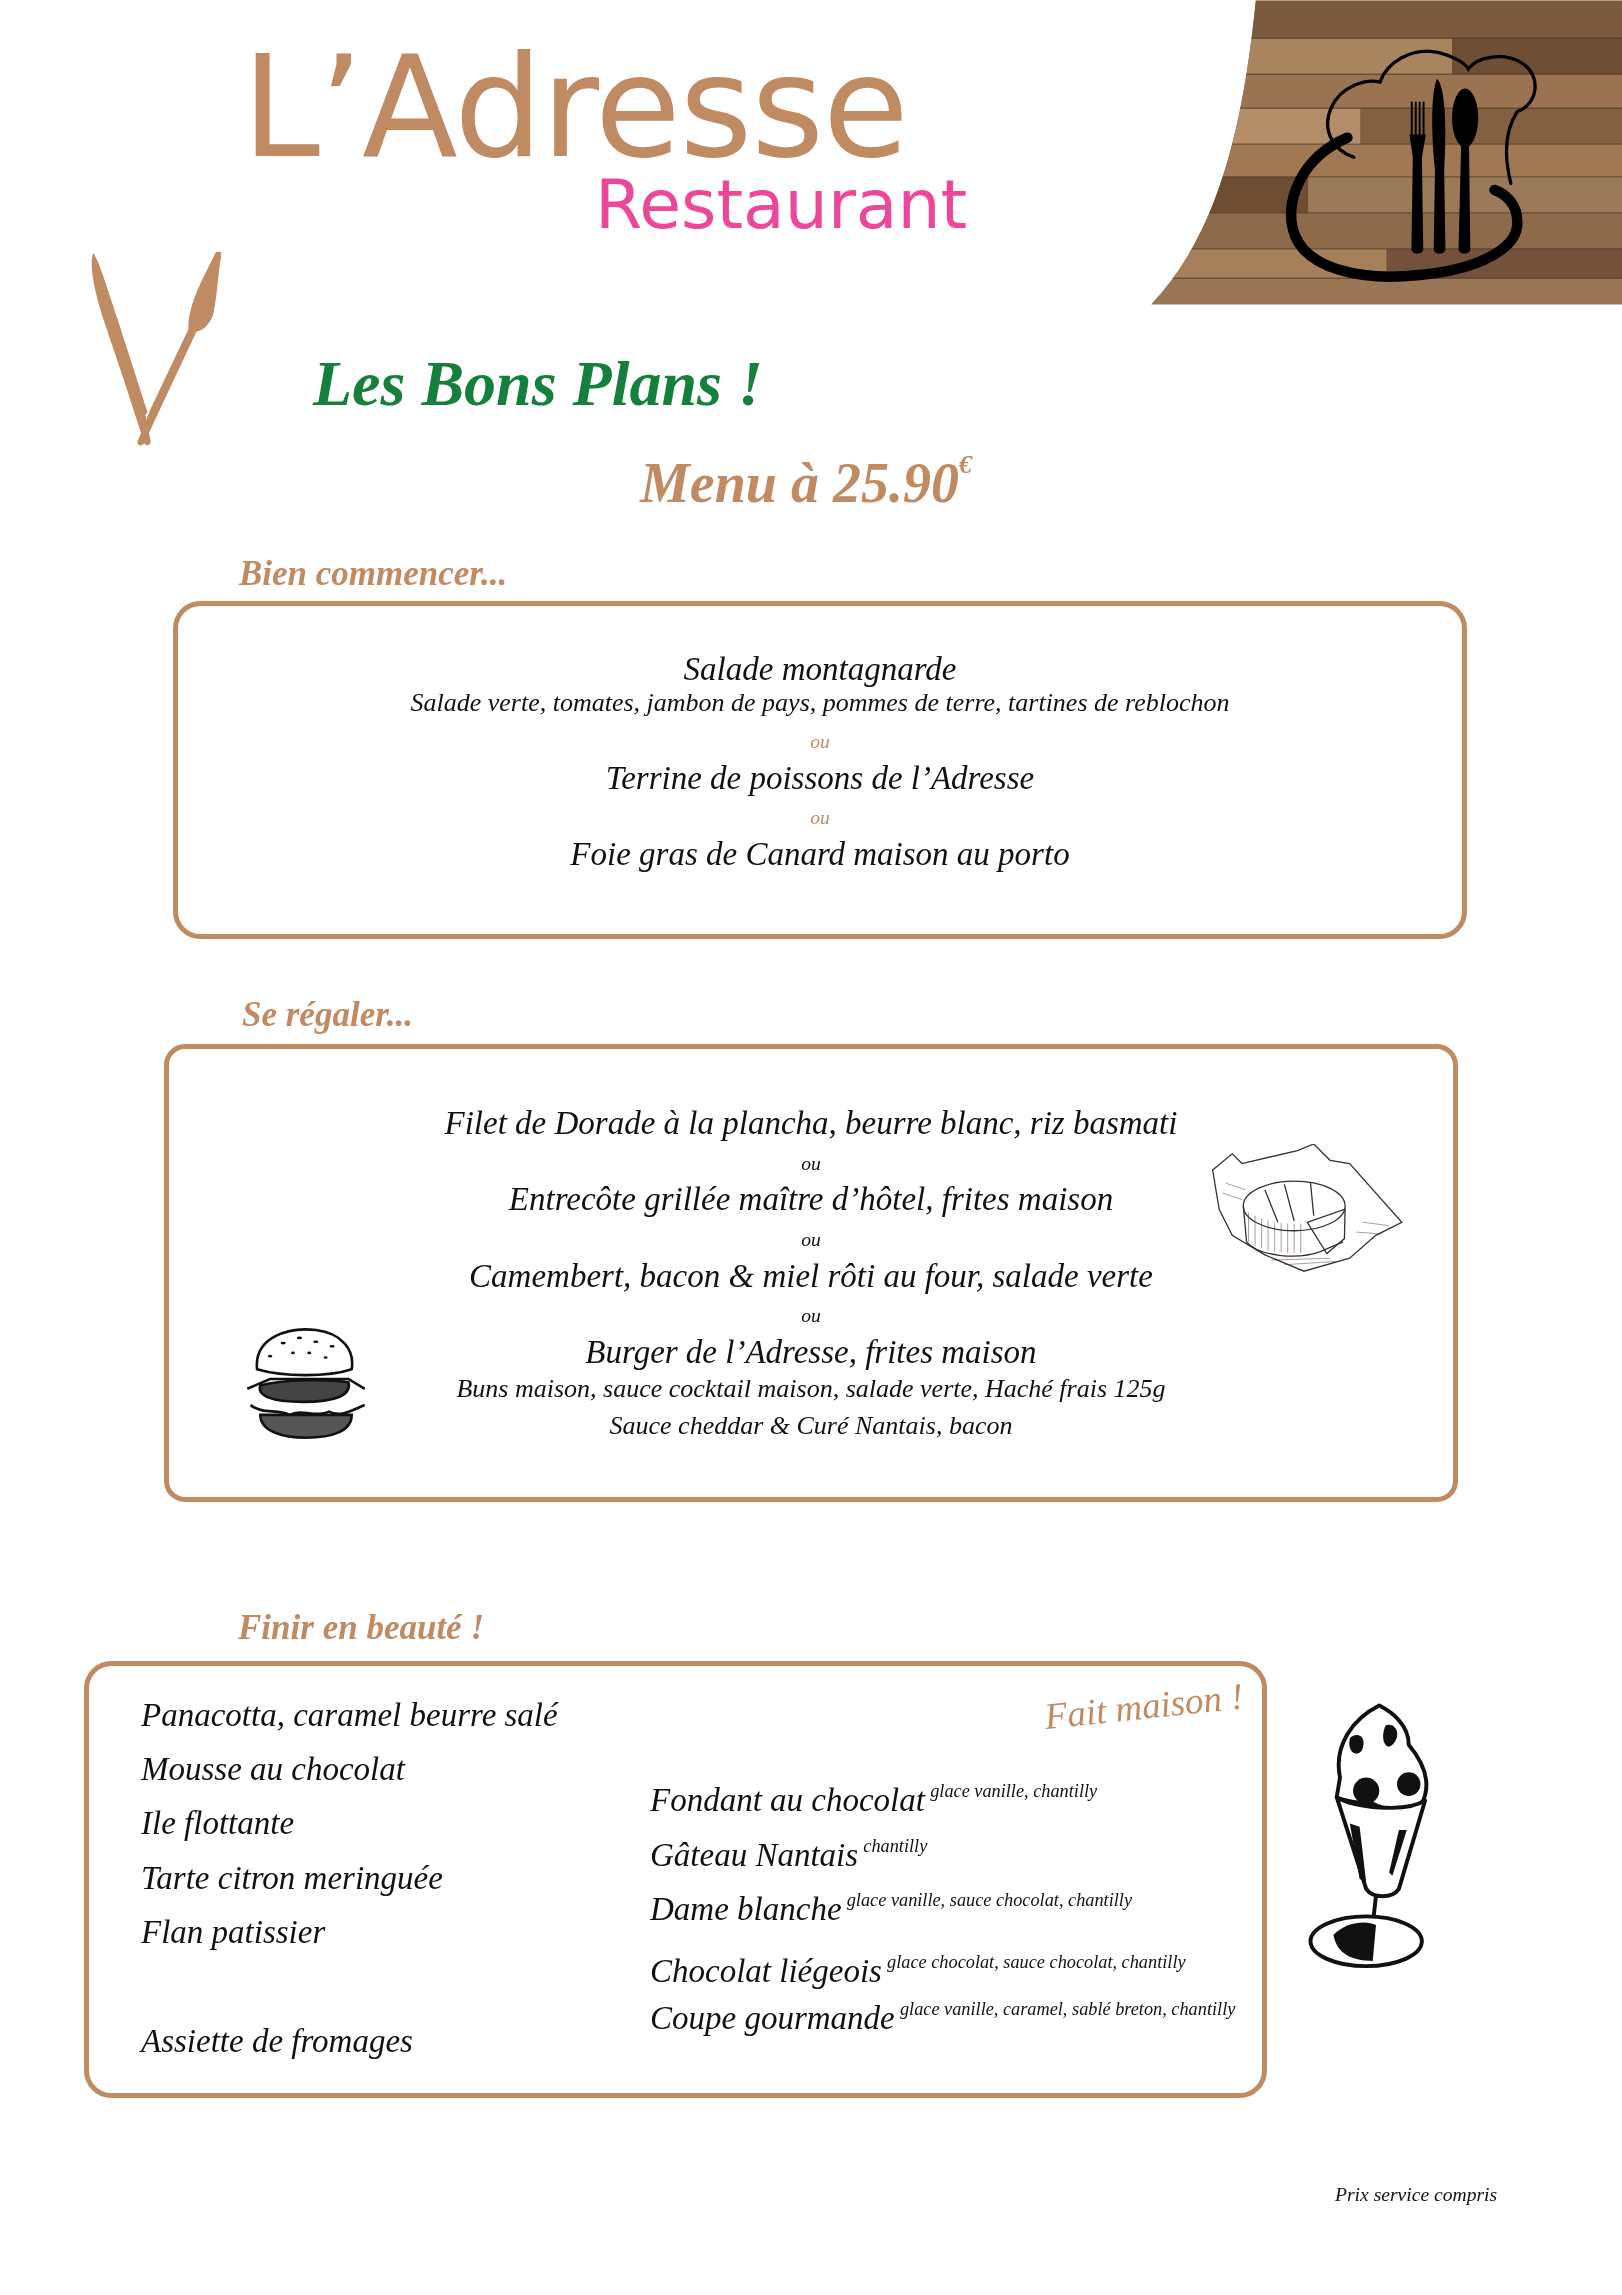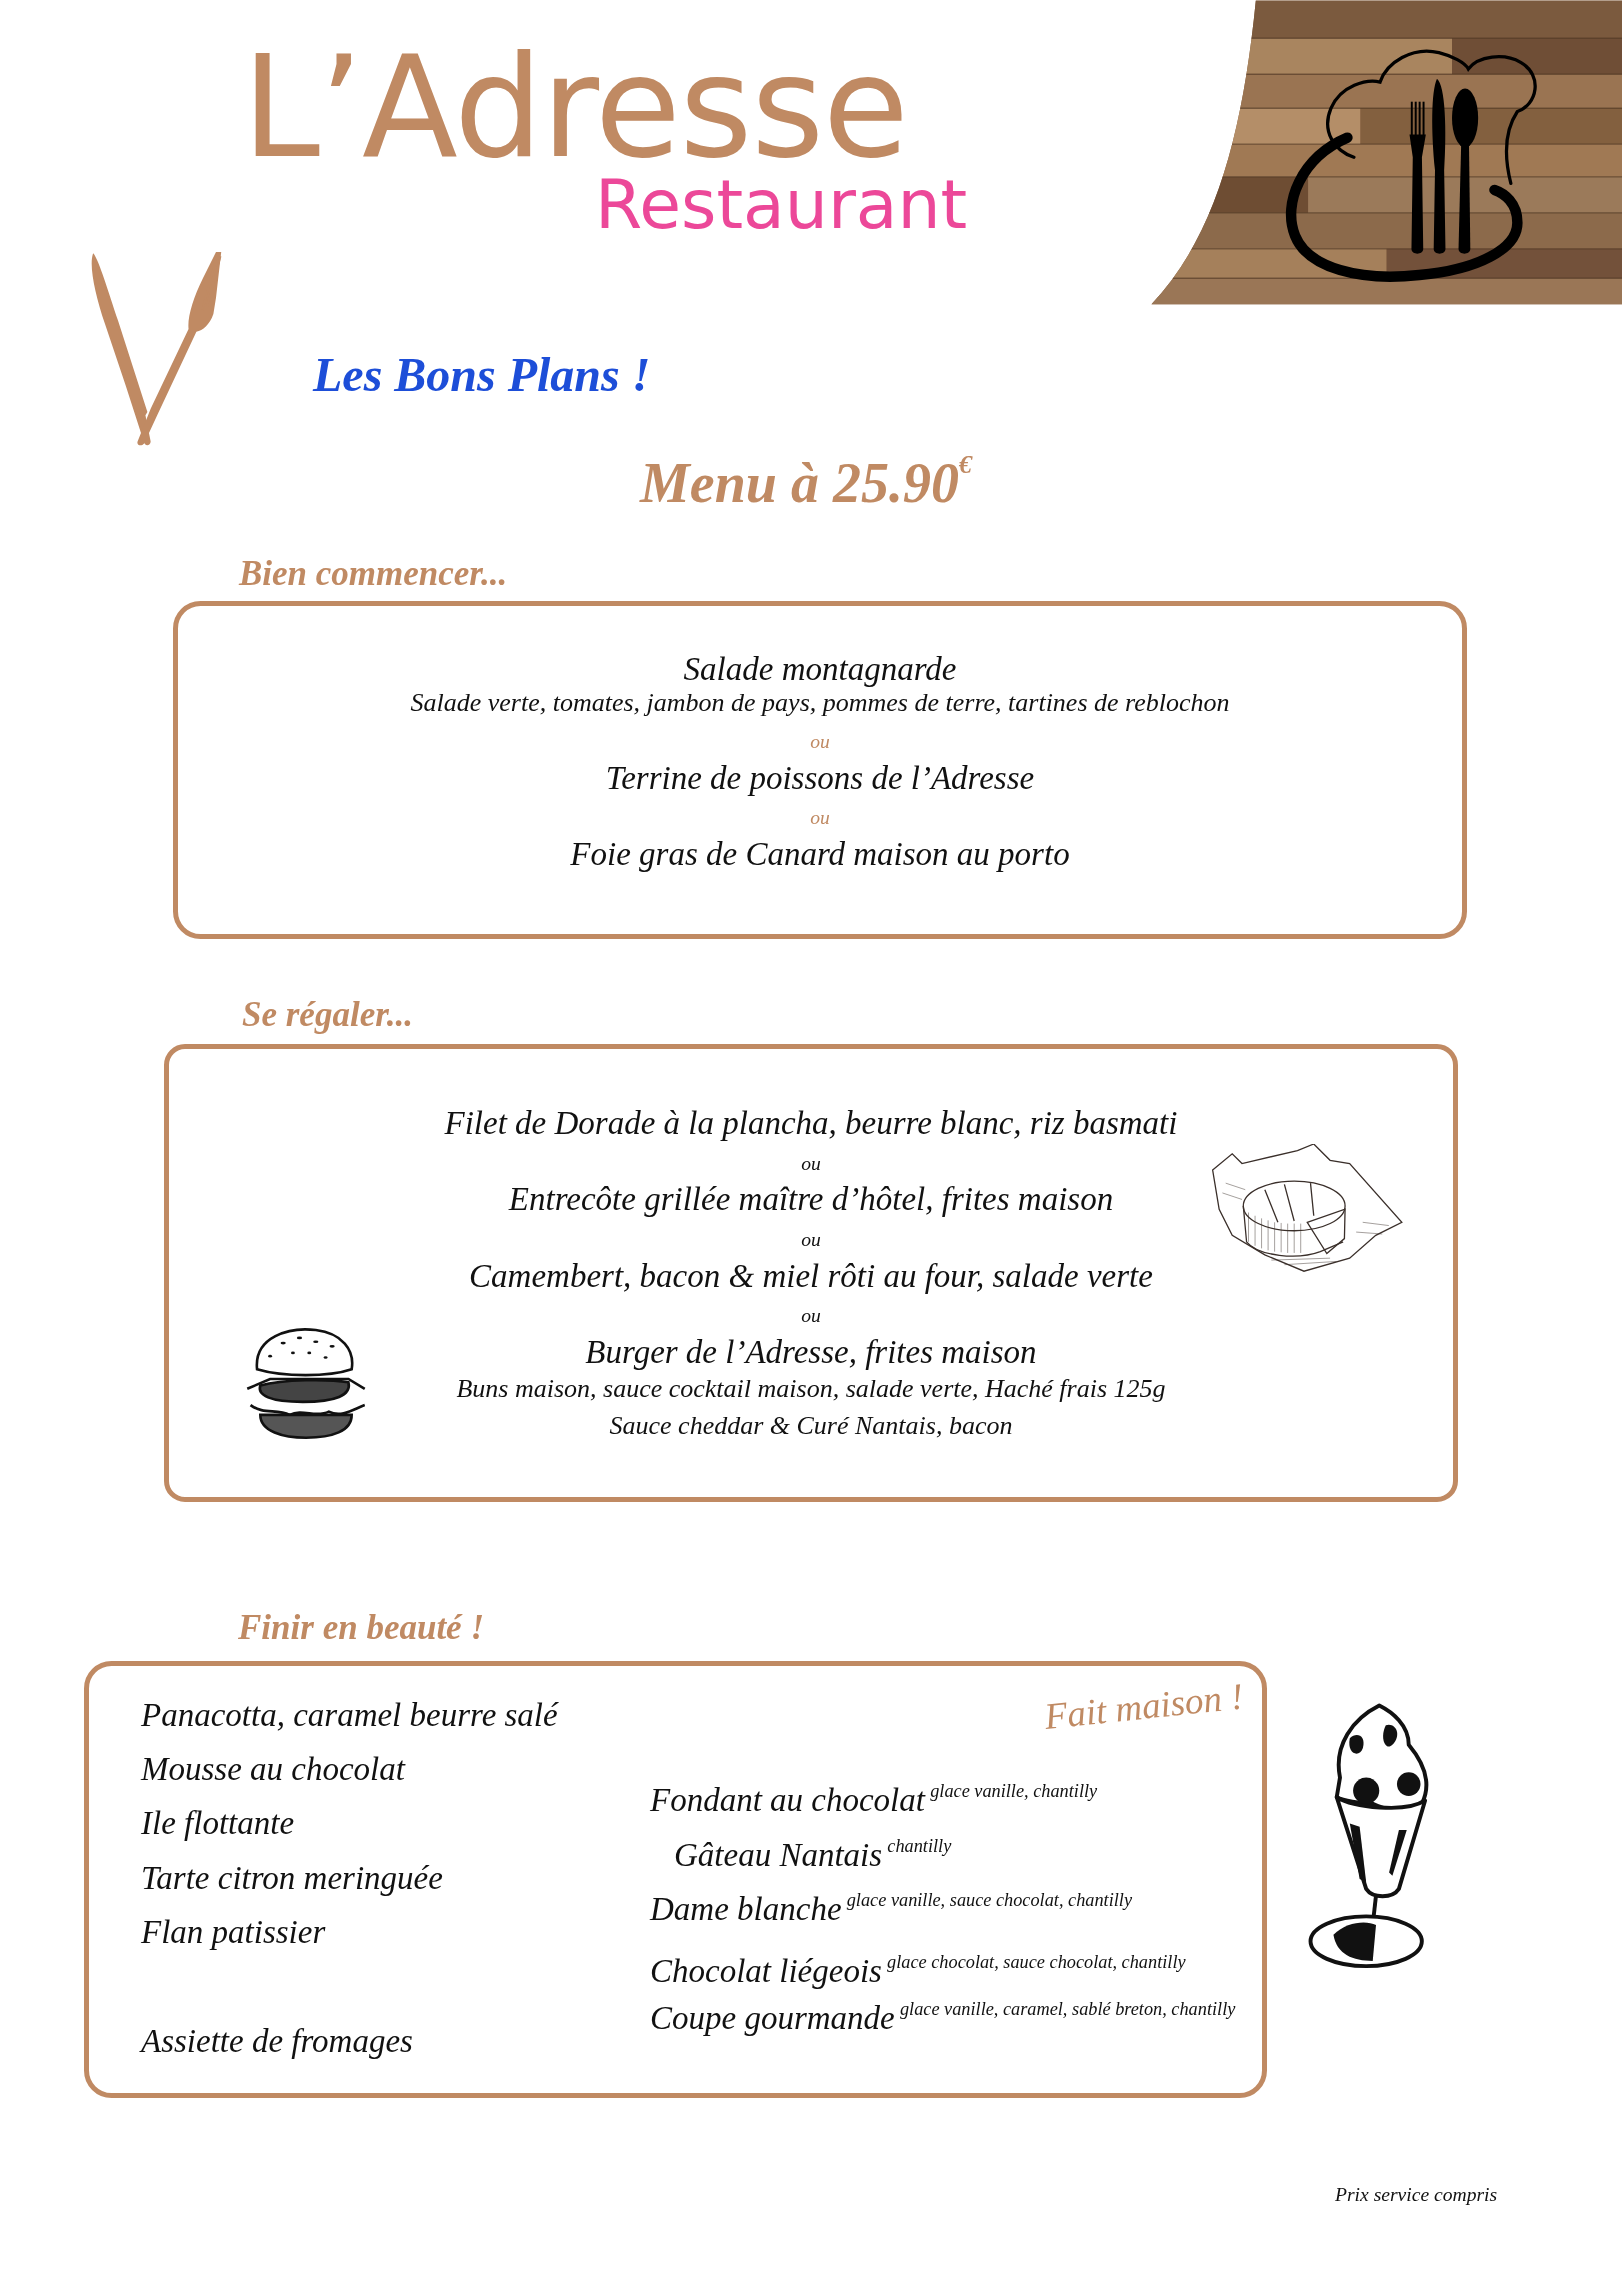--- a/index.html
+++ b/index.html
@@ -10,21 +10,21 @@
 
   
   #brand-name { left: 242px; top: 38px; font-family: "DejaVu Sans", "Liberation Sans", sans-serif;
     font-size: 140px; line-height: 1; letter-spacing: -1.3px; color: #C08A63; font-weight: 400; white-space: nowrap; }
   #brand-sub { left: 595px; top: 171px; font-family: "DejaVu Sans", "Liberation Sans", sans-serif;
     font-size: 68px; line-height: 1; color: #ec4899; white-space: nowrap; }
 
   #wood { left: 1112px; top: 0; width: 510px; height: 308px; }
   #cutlery { left: 85px; top: 252px; width: 164px; height: 196px; }
 
-  #title-bons-plans { left: 313px; top: 347px; font-size: 48px; font-weight: bold; color: #1d4ed8; white-space: nowrap; }
+  #title-bons-plans { left: 313px; top: 347px; font-size: 64px; font-weight: bold; color: #15803d; white-space: nowrap; }
   #title-menu-price { left: 640px; top: 450px; font-size: 56px; font-weight: bold; color: #C08A63; white-space: nowrap; }
   #title-menu-price sup { font-size: 26px; vertical-align: 29px; }
 
   .section-label { font-size: 35px; font-weight: bold; color: #C08A63; white-space: nowrap; }
 
   .box { border: 5.2px solid #C08A63; border-radius: 27.5px; box-sizing: border-box; background: #fff; }
 
   .center-list { position: absolute; left: 0; right: 0; text-align: center; }
   .dish { font-size: 33px; line-height: 1; white-space: nowrap; }
   .dish-desc { font-size: 26px; line-height: 1; white-space: nowrap; }
@@ -191,21 +191,21 @@
     <div class="dessert" style="position:absolute; left:52px; top:33px;">Panacotta, caramel beurre salé</div>
     <div class="dessert" style="position:absolute; left:52px; top:87px;">Mousse au chocolat</div>
     <div class="dessert" style="position:absolute; left:52px; top:141px;">Ile flottante</div>
     <div class="dessert" style="position:absolute; left:52px; top:196px;">Tarte citron meringuée</div>
     <div class="dessert" style="position:absolute; left:52px; top:250px;">Flan patissier</div>
     <div class="dessert" style="position:absolute; left:52px; top:359px;">Assiette de fromages</div>
   </div>
 
   <div class="serif-it">
     <div class="dessert" style="position:absolute; left:561px; top:116px;"><span>Fondant au chocolat</span><span class="note">glace vanille, chantilly</span></div>
-    <div class="dessert" style="position:absolute; left:585px; top:171px;text-align:center;"><span>Gâteau Nantais</span><span class="note">chantilly</span></div>
+    <div class="dessert" style="position:absolute; left:561px; top:171px;text-align:center;"><span>Gâteau Nantais</span><span class="note">chantilly</span></div>
     <div class="dessert" style="position:absolute; left:561px; top:225px;"><span>Dame blanche</span><span class="note">glace vanille, sauce chocolat, chantilly</span></div>
     <div class="dessert" style="position:absolute; left:561px; top:279px;margin-top:8px;"><span>Chocolat liégeois</span><span class="note">glace chocolat, sauce chocolat, chantilly</span></div>
     <div class="dessert" style="position:absolute; left:561px; top:334px;"><span>Coupe gourmande</span><span class="note">glace vanille, caramel, sablé breton, chantilly</span></div>
   </div>
 
   <svg style="position:absolute; left:1205px; top:33px; width:164px; height:275px;" viewBox="0 0 250 420">
     <g fill="none" stroke="#111" stroke-width="6" stroke-linejoin="round">
       <path d="M 70 120 C 60 70 90 30 130 10 C 150 20 175 40 175 70 C 200 100 210 130 195 160 C 170 175 140 170 120 160 C 100 160 75 155 65 150 Z" fill="#fff"></path>
       <path d="M 65 150 C 90 165 170 175 200 155 L 160 290 C 150 305 120 305 110 290 Z" fill="#fff"></path>
       <path d="M 125 300 L 120 345"></path>

